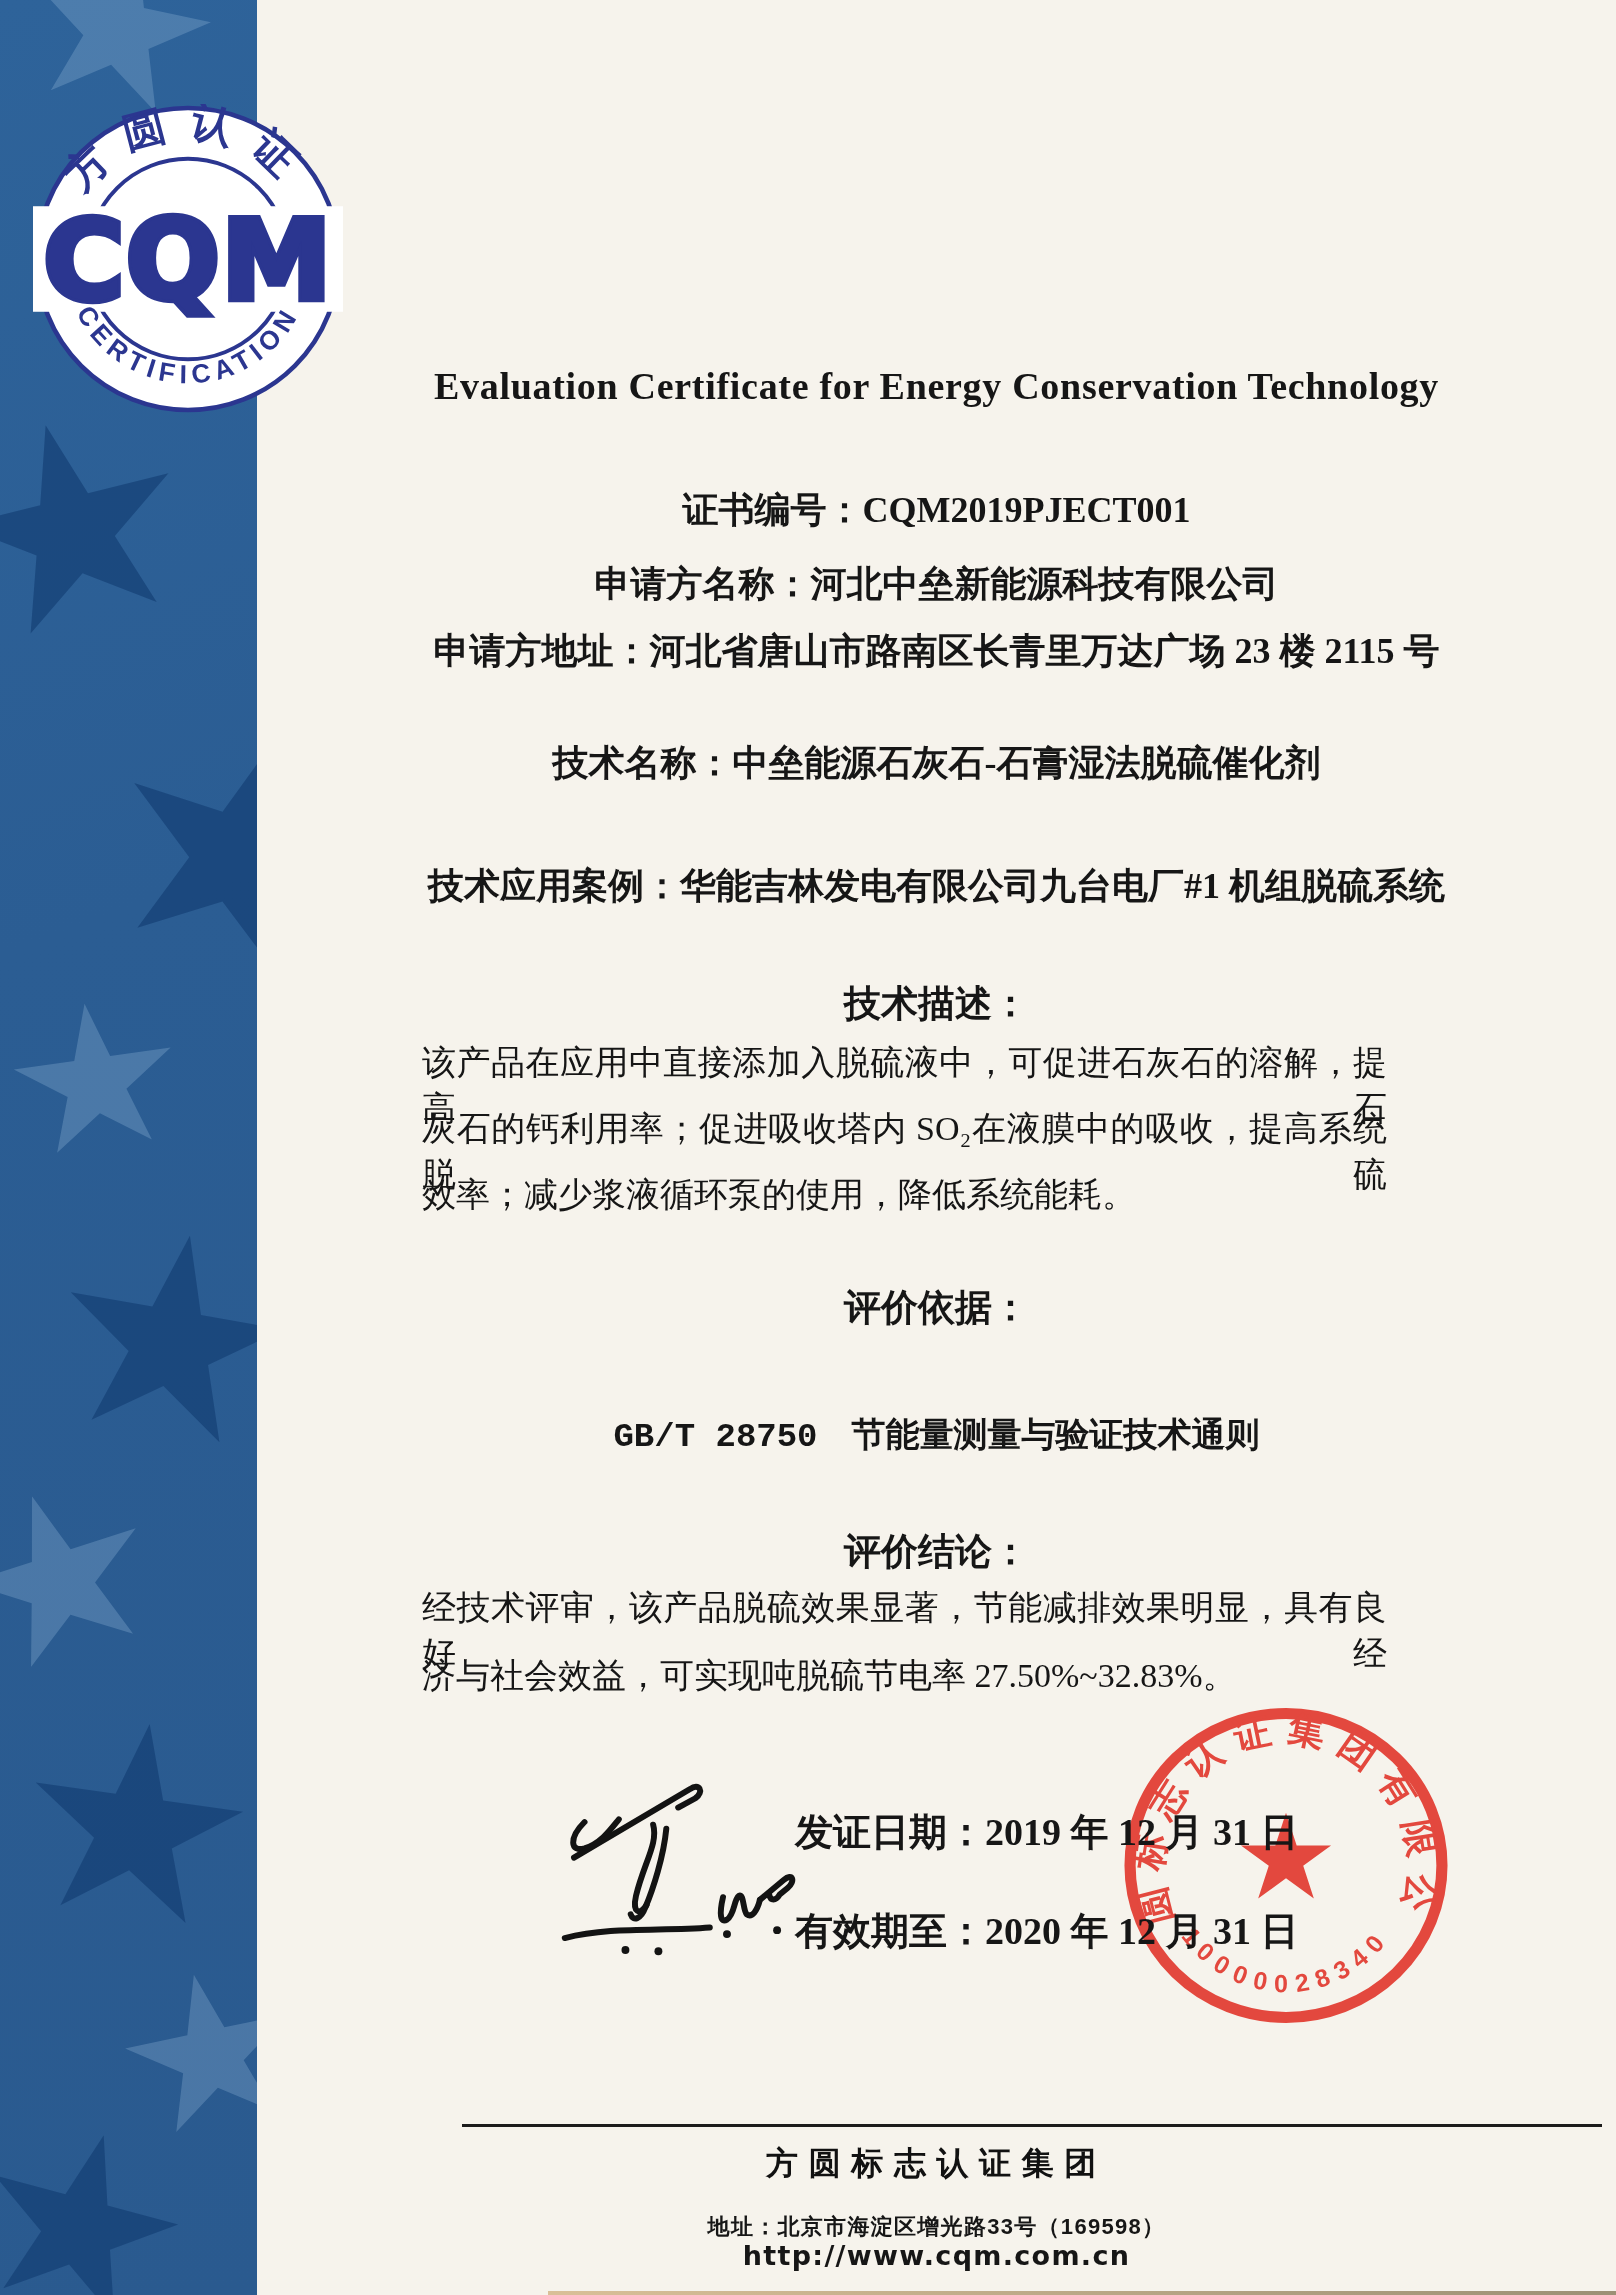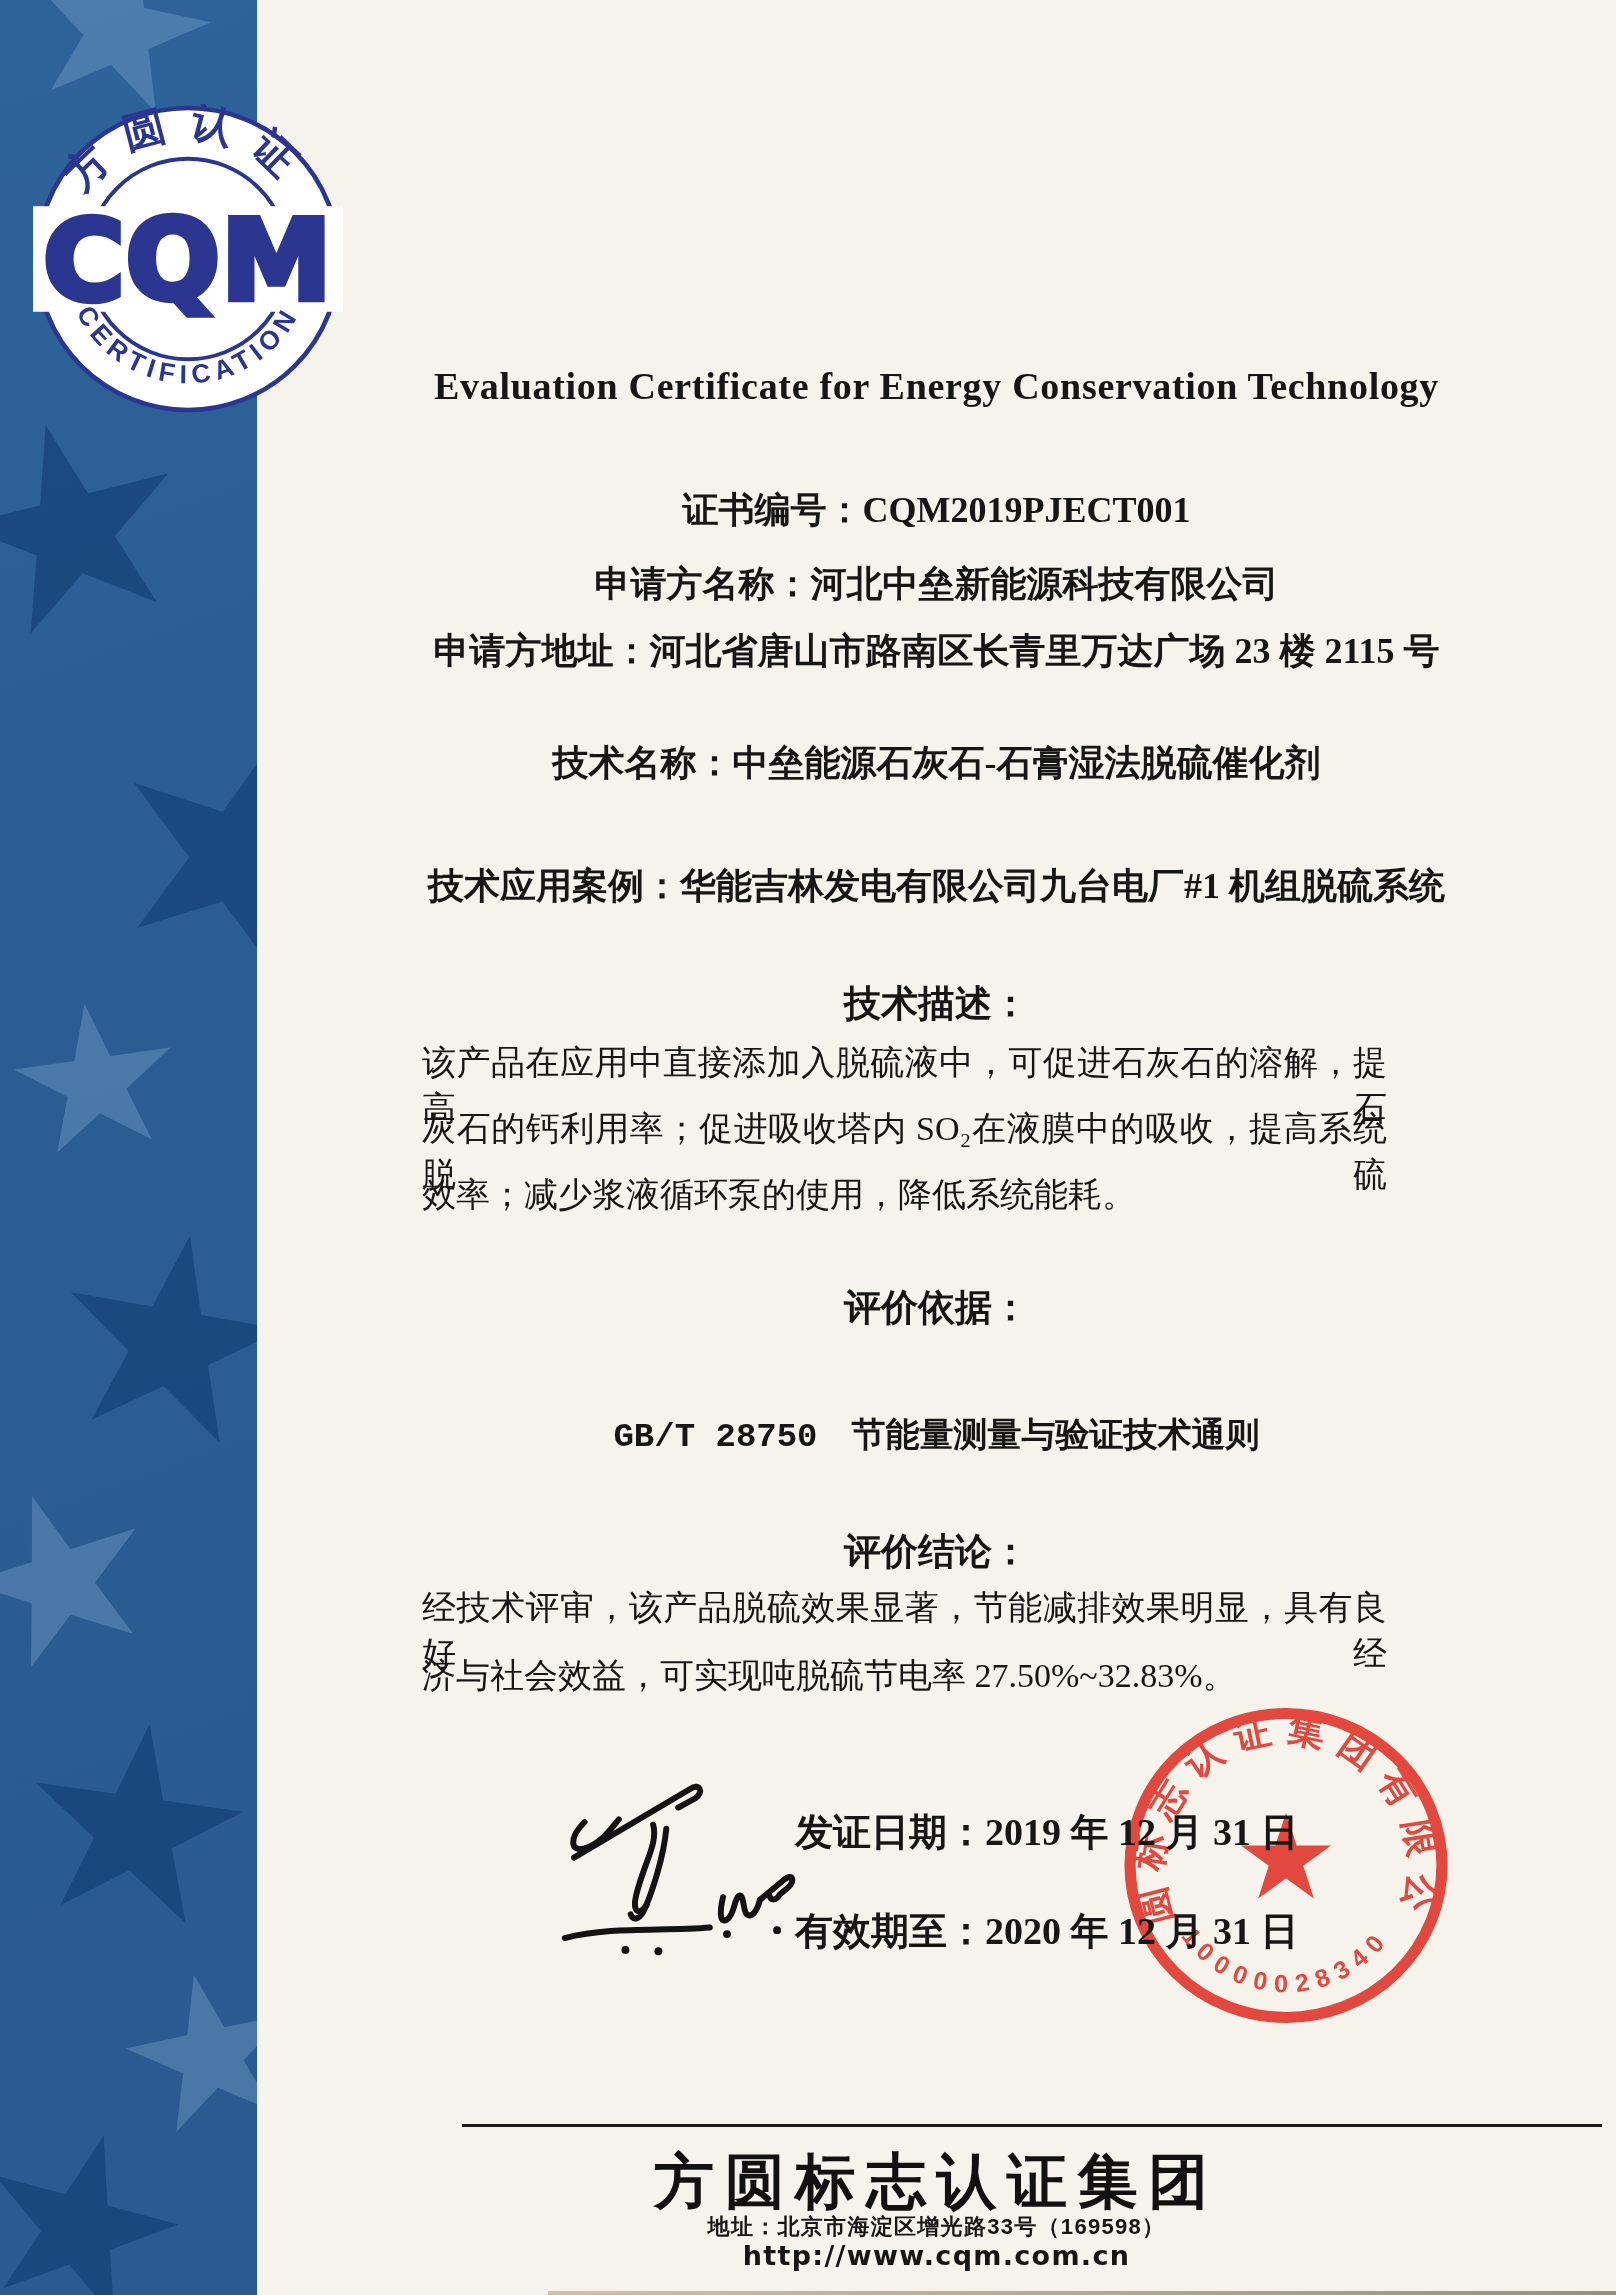--- a/index.html
+++ b/index.html
@@ -84,21 +84,21 @@
   .stamp .serial{font-family:"Liberation Sans","DejaVu Sans",sans-serif;font-size:38px;font-weight:bold;letter-spacing:13px;}
   .dates{position:absolute;left:795px;top:0;z-index:4;}
   .date-row{position:absolute;left:0;white-space:nowrap;font-size:38px;font-weight:600;}
   .dr0{top:1807px;}
   .dr1{top:1906px;}
 
   
   .footer-rule{position:absolute;left:462px;top:2124px;width:1140px;height:3.3px;background:#1b1b1b;}
   .footer-org{
     top:2142px;font-family:"Liberation Sans","DejaVu Sans",sans-serif;
-    font-size:60px;font-weight:bold;letter-spacing:10.6px;color:#111;
+    font-size:32px;font-weight:bold;letter-spacing:10.6px;color:#111;
   }
   .footer-addr{top:2212px;font-family:"Liberation Sans","DejaVu Sans",sans-serif;font-size:22px;font-weight:600;letter-spacing:1.3px;}
   .footer-url{top:2240px;font-family:"DejaVu Sans","Liberation Sans",sans-serif;font-size:27px;font-weight:bold;letter-spacing:1.3px;}
   .scan-edge{position:absolute;right:0;bottom:0;left:548px;height:4px;
     background:linear-gradient(to right,#caa46b,#6b5a35);opacity:.65;}
 </style>
 </head>
 <body>
 
 <div class="page">

